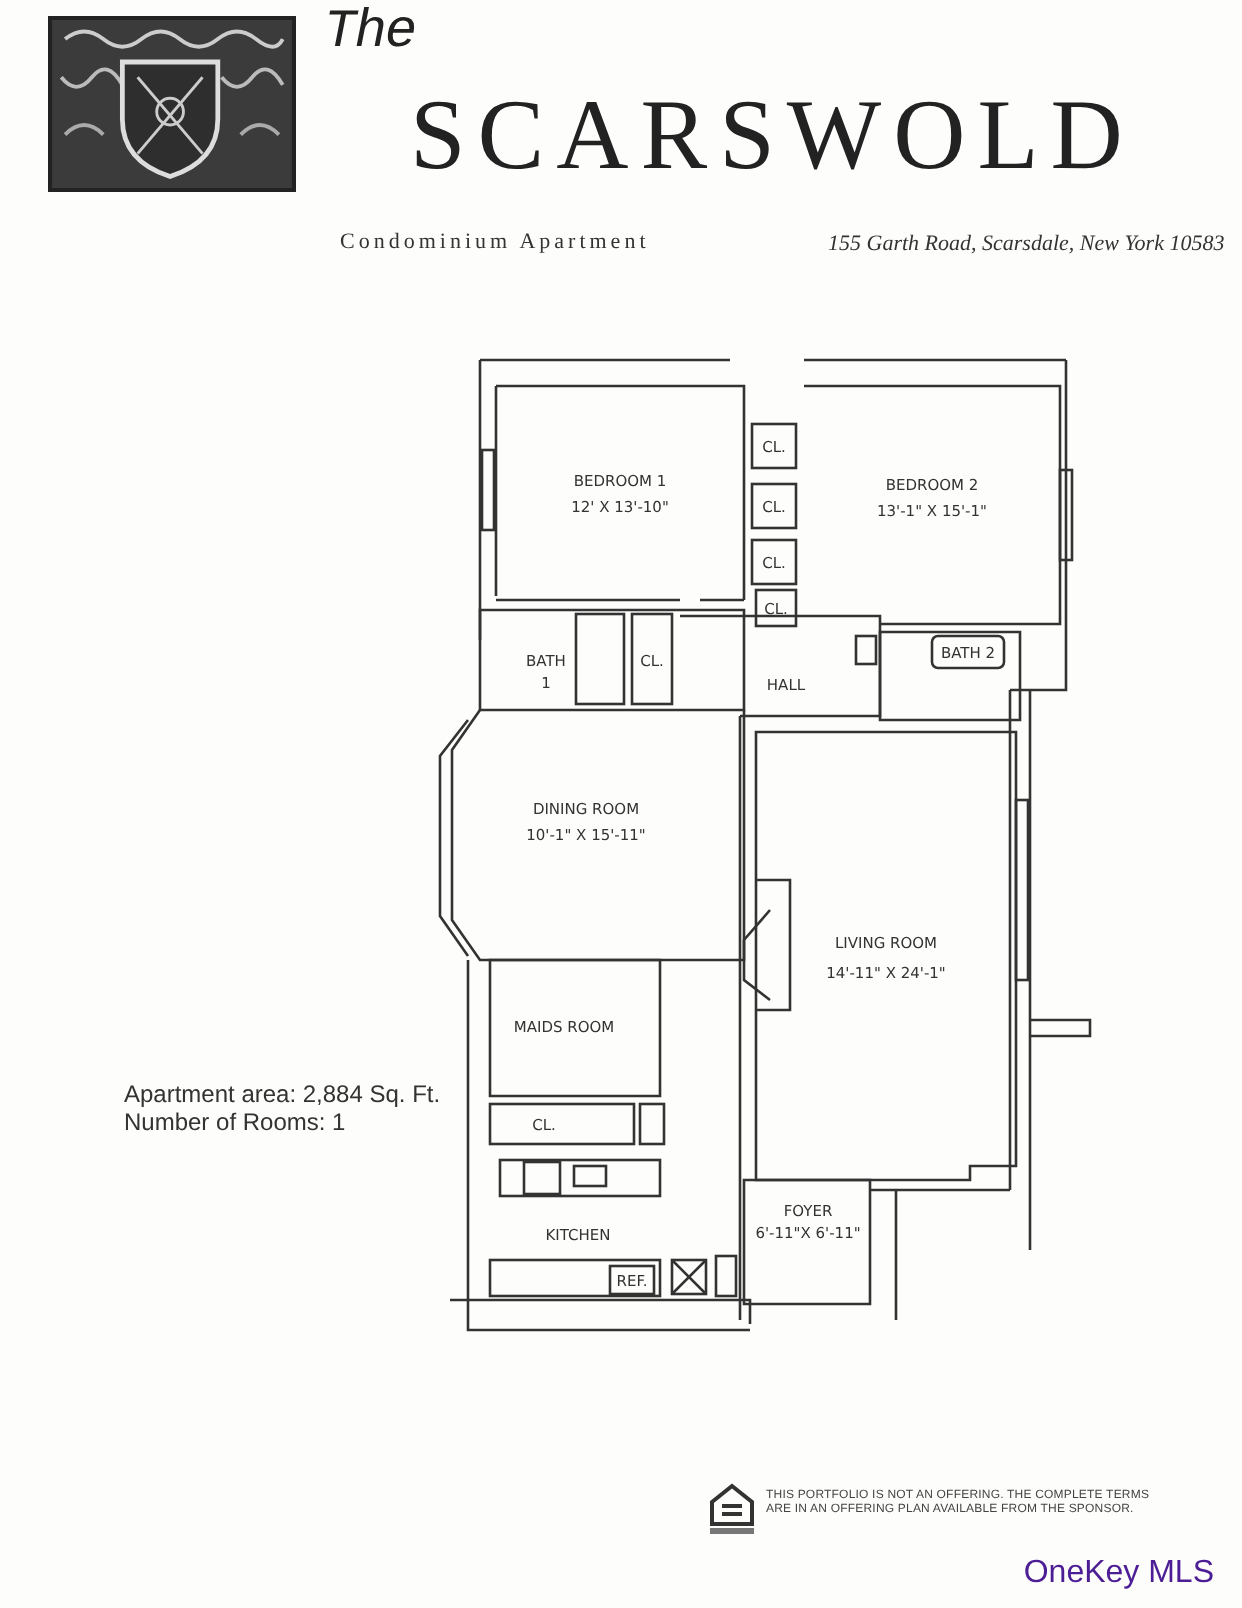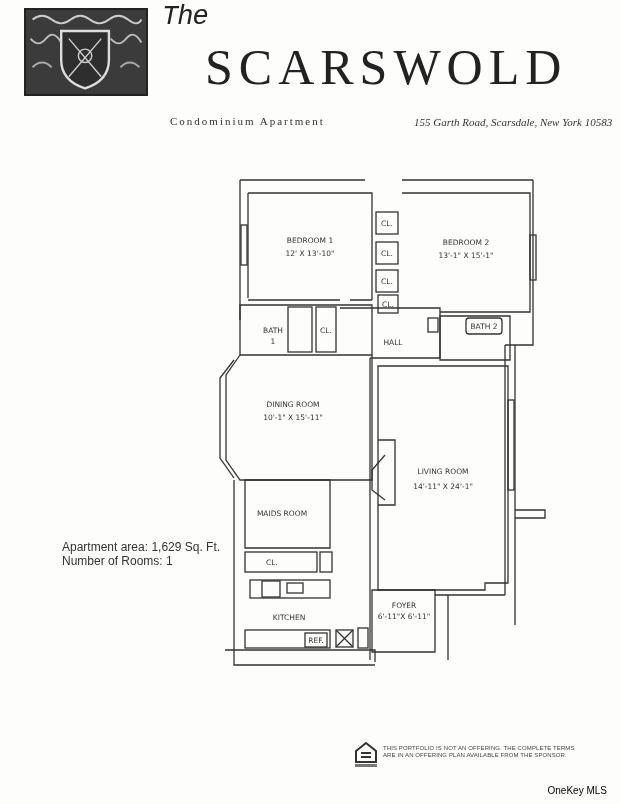--- a/index.html
+++ b/index.html
@@ -16,21 +16,21 @@
          font-size:11px; letter-spacing:2px; color:#333; }
   .addr { position:absolute; left:382px; top:116px; font-family:"Liberation Serif", serif;
           font-style:italic; font-size:11px; color:#333;margin-left:32px; }
   .plan { position:absolute; left:0; top:0; width:621px; height:804px; }
   .plan text { font-family:"DejaVu Sans", sans-serif; fill:#333; }
   .info { position:absolute; left:62px; top:541px; font-size:12px; line-height:13.5px; color:#333; }
   .info div { white-space:pre; }
   .disclaimer { position:absolute; left:383px; top:745px; font-size:6px; line-height:7px;
                 color:#444; width:200px; letter-spacing:0.1px; }
   .eho { position:absolute; left:353px; top:740px; width:26px; height:28px; }
-  .watermark { position:absolute; right:14px; bottom:8px; font-size:10px; color:#000000; }
+  .watermark { position:absolute; right:14px; bottom:8px; font-size:16px; color:#4c1d95; }
 </style>
 </head>
 <body>
 
 <div class="logo">
   <svg viewBox="0 0 124 88">
     <rect width="124" height="88" fill="#3b3b3b"></rect>
     <path d="M6 10 q10 -8 20 0 t20 0 t20 0 t20 0 t20 0 t14 0" stroke="#ccc" stroke-width="2" fill="none"></path>
     <path d="M4 30 q8 10 16 0 t16 4" stroke="#bbb" stroke-width="2" fill="none"></path>
     <path d="M88 30 q8 10 16 0 t16 4" stroke="#bbb" stroke-width="2" fill="none"></path>
@@ -124,21 +124,21 @@
     <text x="387" y="256">CL.</text>
     <text x="387" y="284">CL.</text>
     <text x="388" y="307">CL.</text>
     <text x="326" y="333">CL.</text>
     <text x="272" y="565">CL.</text>
     <text x="316" y="643">REF.</text>
   </g>
 </svg>
 
 <div class="info">
-  <div>Apartment area: 1,629 Sq. Ft.</div>
+  <div>Apartment area: 2,884 Sq. Ft.</div>
   <div>Number of Rooms: 1</div>
 </div>
 
 <svg class="eho" viewBox="0 0 26 28">
   <path d="M3 11 L13 3 L23 11 V22 H3 Z" fill="none" stroke="#333" stroke-width="2"></path>
   <rect x="8" y="12" width="10" height="2" fill="#333"></rect>
   <rect x="8" y="16" width="10" height="2" fill="#333"></rect>
   <rect x="2" y="24" width="22" height="3" fill="#777"></rect>
 </svg>
 <div class="disclaimer">

